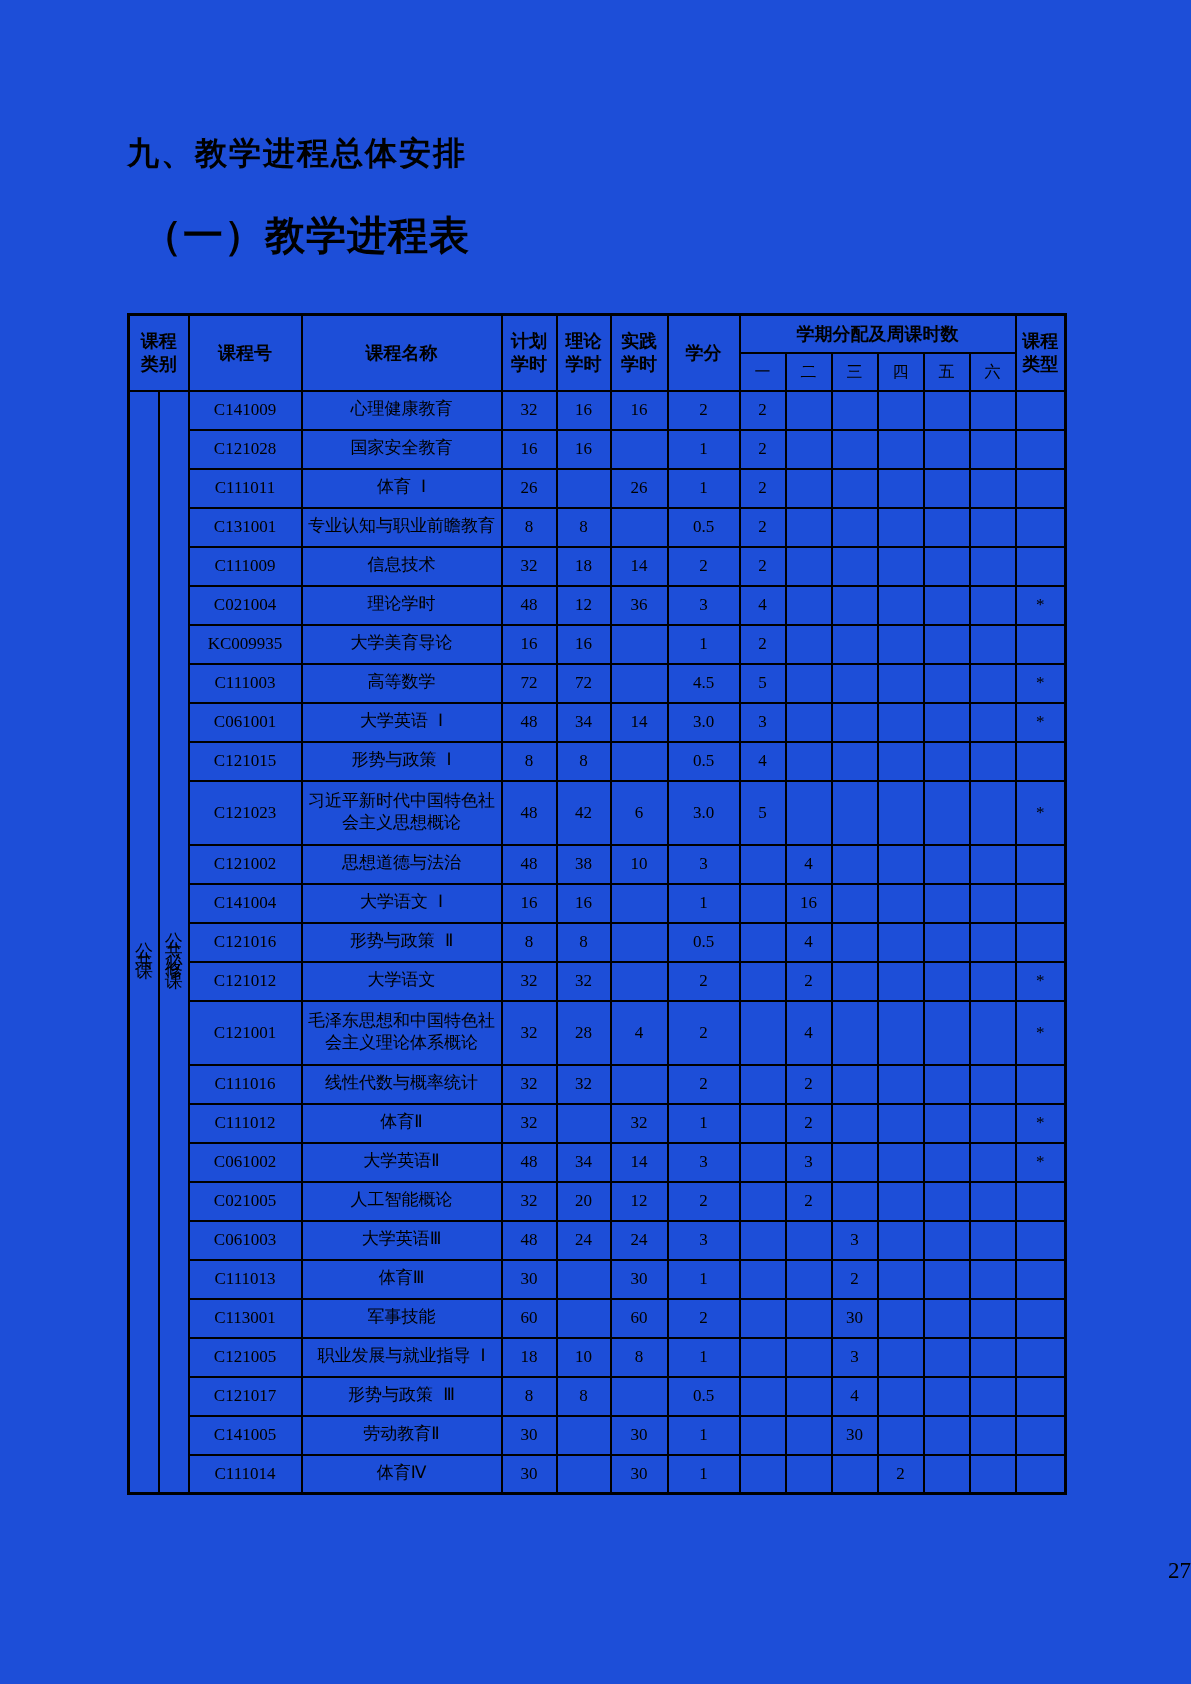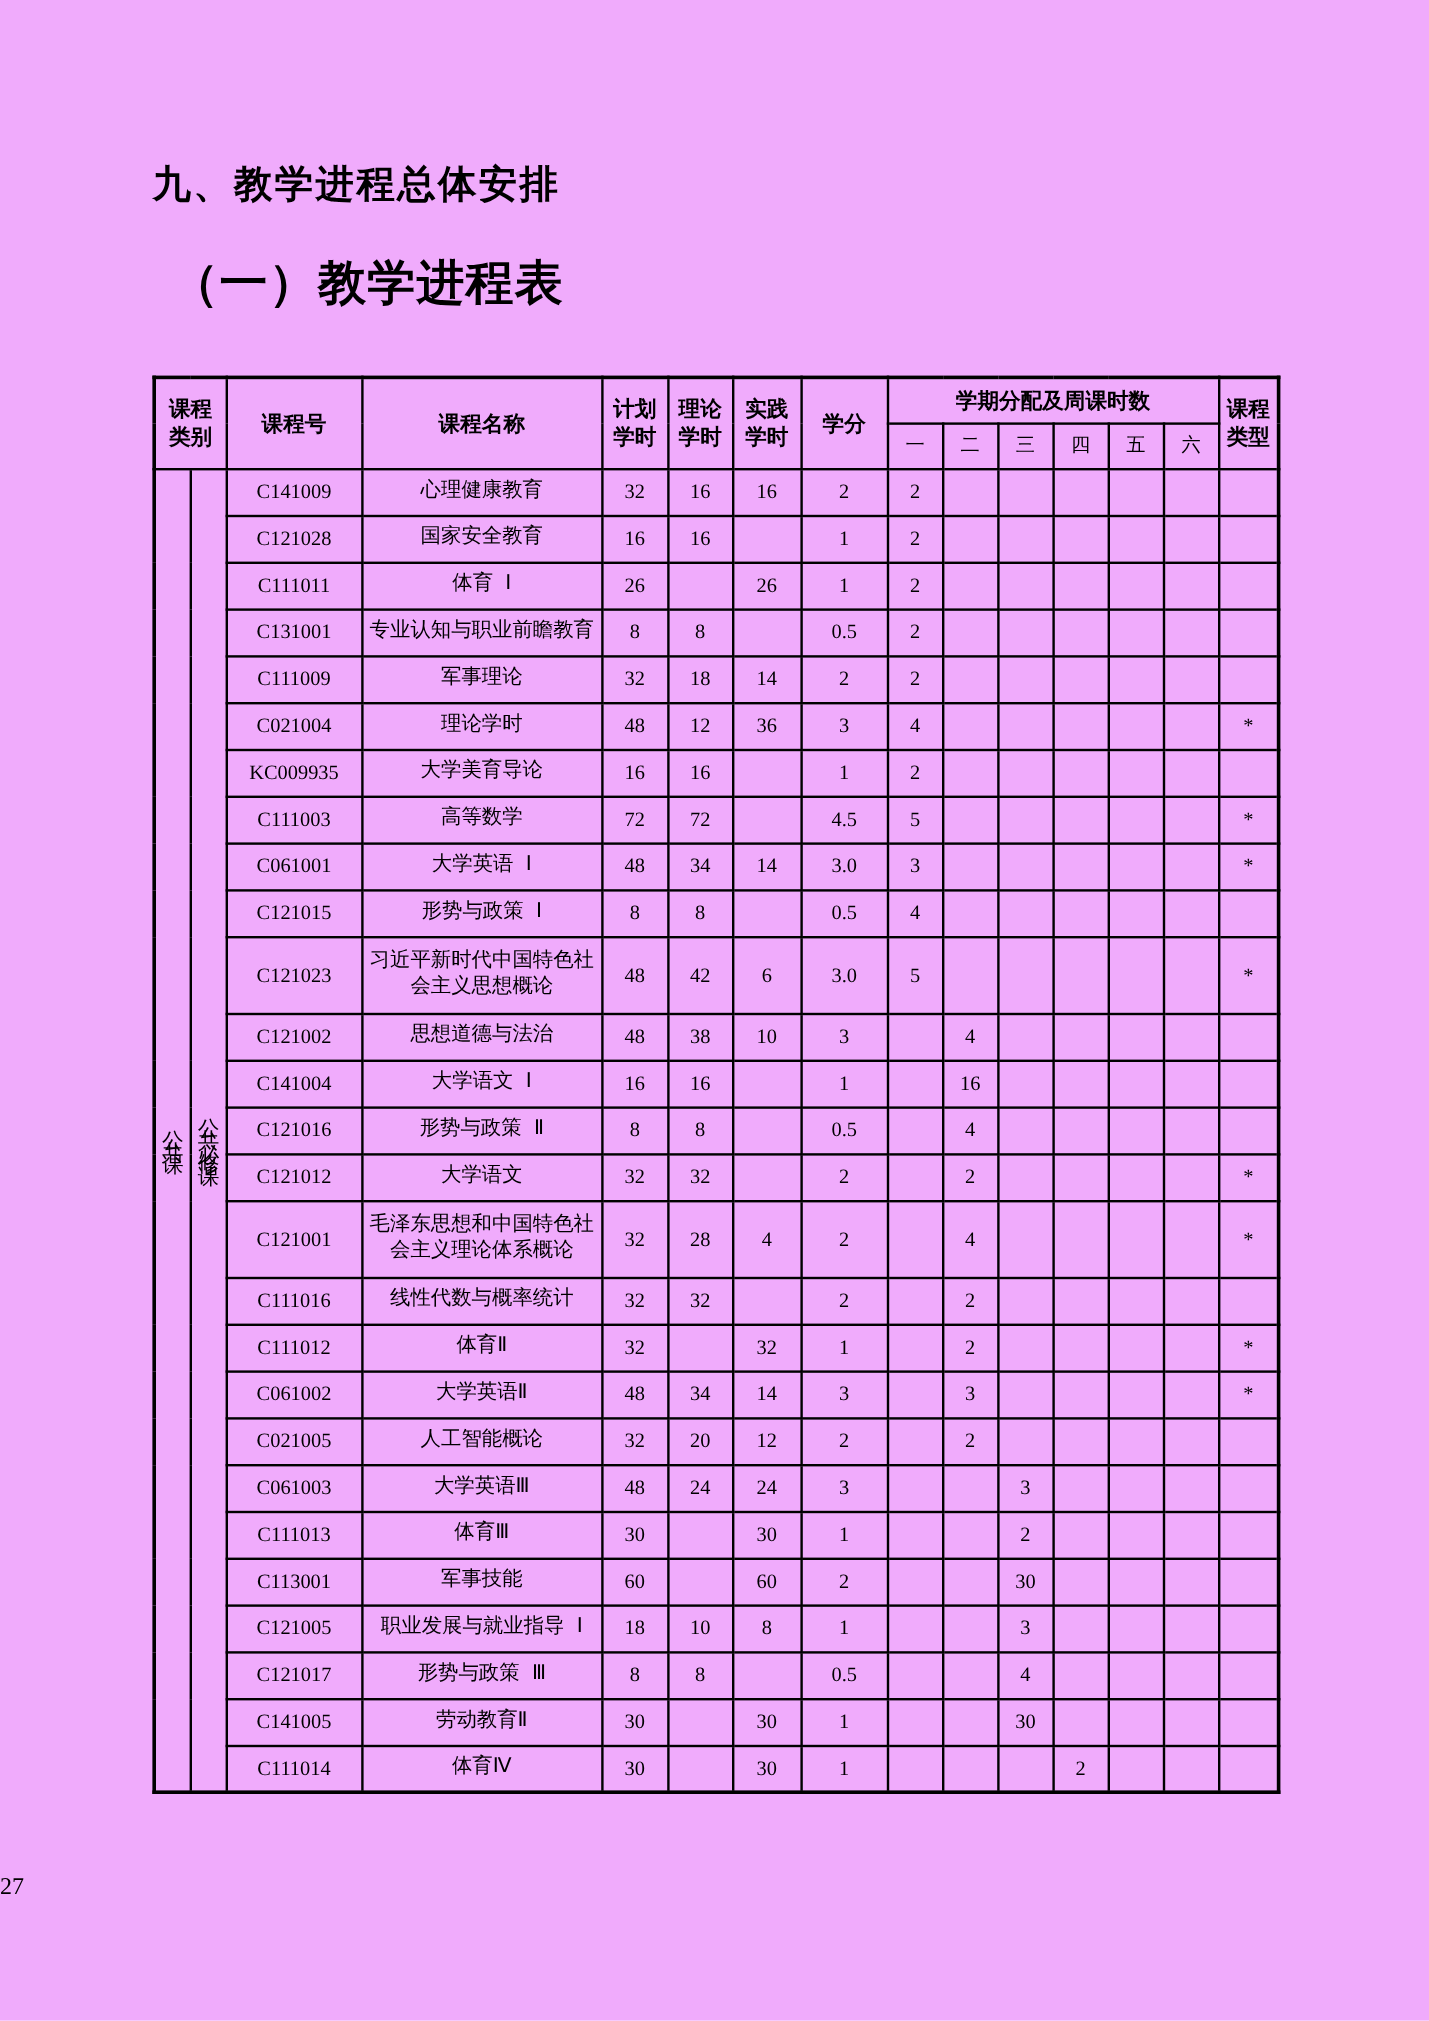--- a/index.html
+++ b/index.html
@@ -5,21 +5,21 @@
   * { margin: 0; padding: 0; box-sizing: border-box; }
   html, body { background: #ffffff; }
   body {
     width: 1191px; height: 1684px;
     font-family: "Liberation Serif", "DejaVu Serif", serif;
     color: #000;
   }
   .page {
     position: relative;
     width: 1191px; height: 1684px;
-    background: #f0abfc;
+    background: #1d4ed8;
     overflow: hidden;
   }
   .doc-title {
     padding-top: 132px;
     margin-left: 127px;
     font-size: 32px;
     font-weight: bold;
     letter-spacing: 2px;
   }
   .doc-subtitle {
@@ -66,22 +66,22 @@
     letter-spacing: 10px;
     font-size: 18px;
     padding: 0;
   }
   .schedule td.name-cell { padding: 1px 3px; font-family: Liberation Mono, monospace; }
   .page-number {
     position: absolute;
     bottom: 100px;
     left: 0;
     width: 100%;
-    text-align: left;
-    font-size: 20px;
+    text-align: right;
+    font-size: 23px;
   }
 </style>
 </head>
 <body>
 
 <div class="page">
 
   <div class="doc-title">九、教学进程总体安排</div>
   <div class="doc-subtitle">（一）教学进程表</div>
 
@@ -182,21 +182,21 @@
           <td>2</td>
           <td></td>
           <td></td>
           <td></td>
           <td></td>
           <td></td>
           <td></td>
         </tr>
         <tr>
           <td>C111009</td>
-          <td class="name-cell">军事理论</td>
+          <td class="name-cell">信息技术</td>
           <td>32</td>
           <td>18</td>
           <td>14</td>
           <td>2</td>
           <td>2</td>
           <td></td>
           <td></td>
           <td></td>
           <td></td>
           <td></td>

